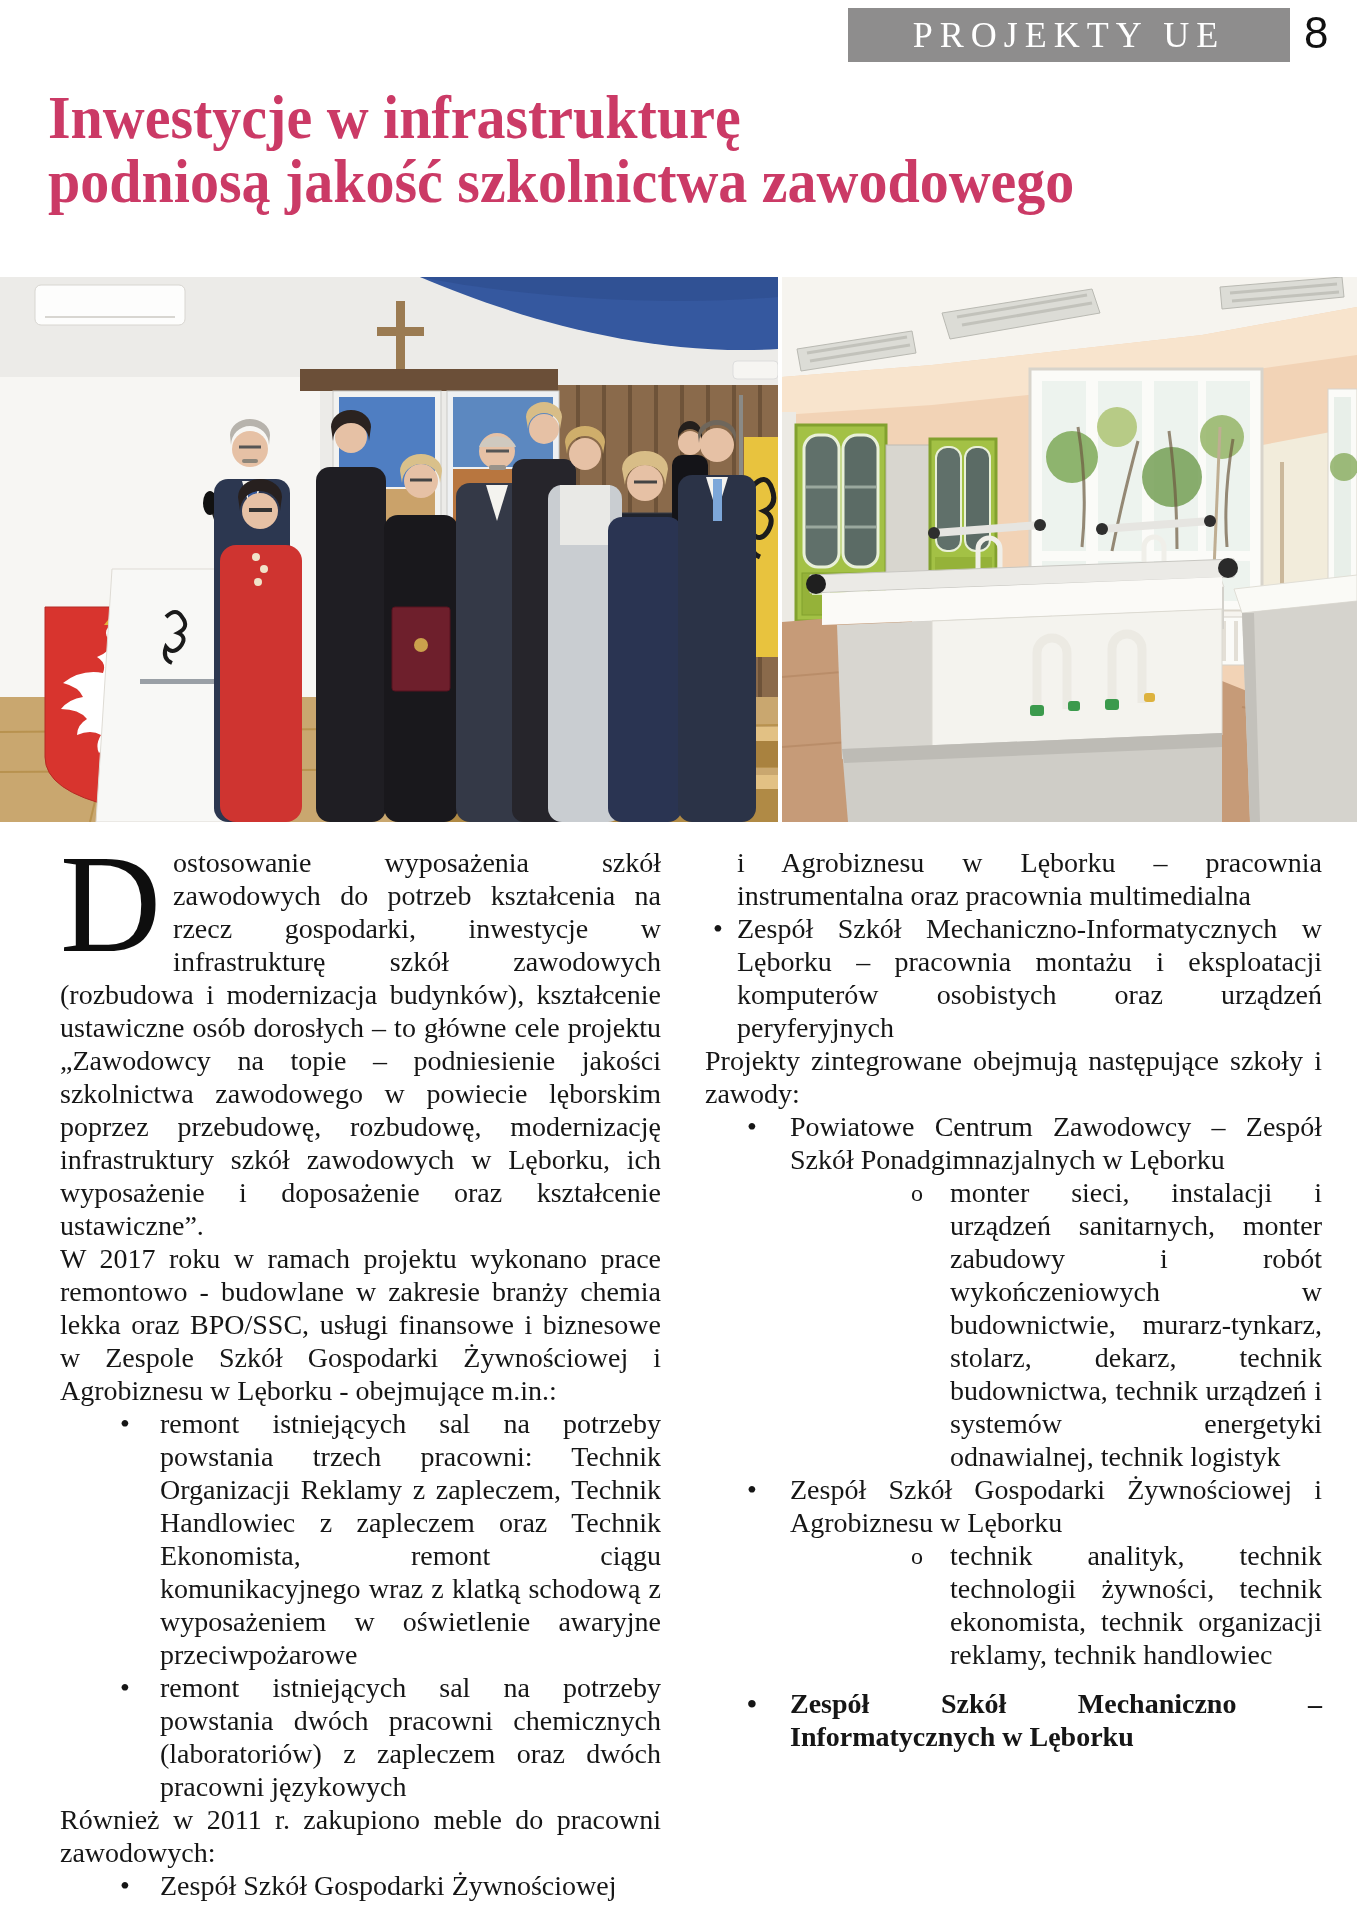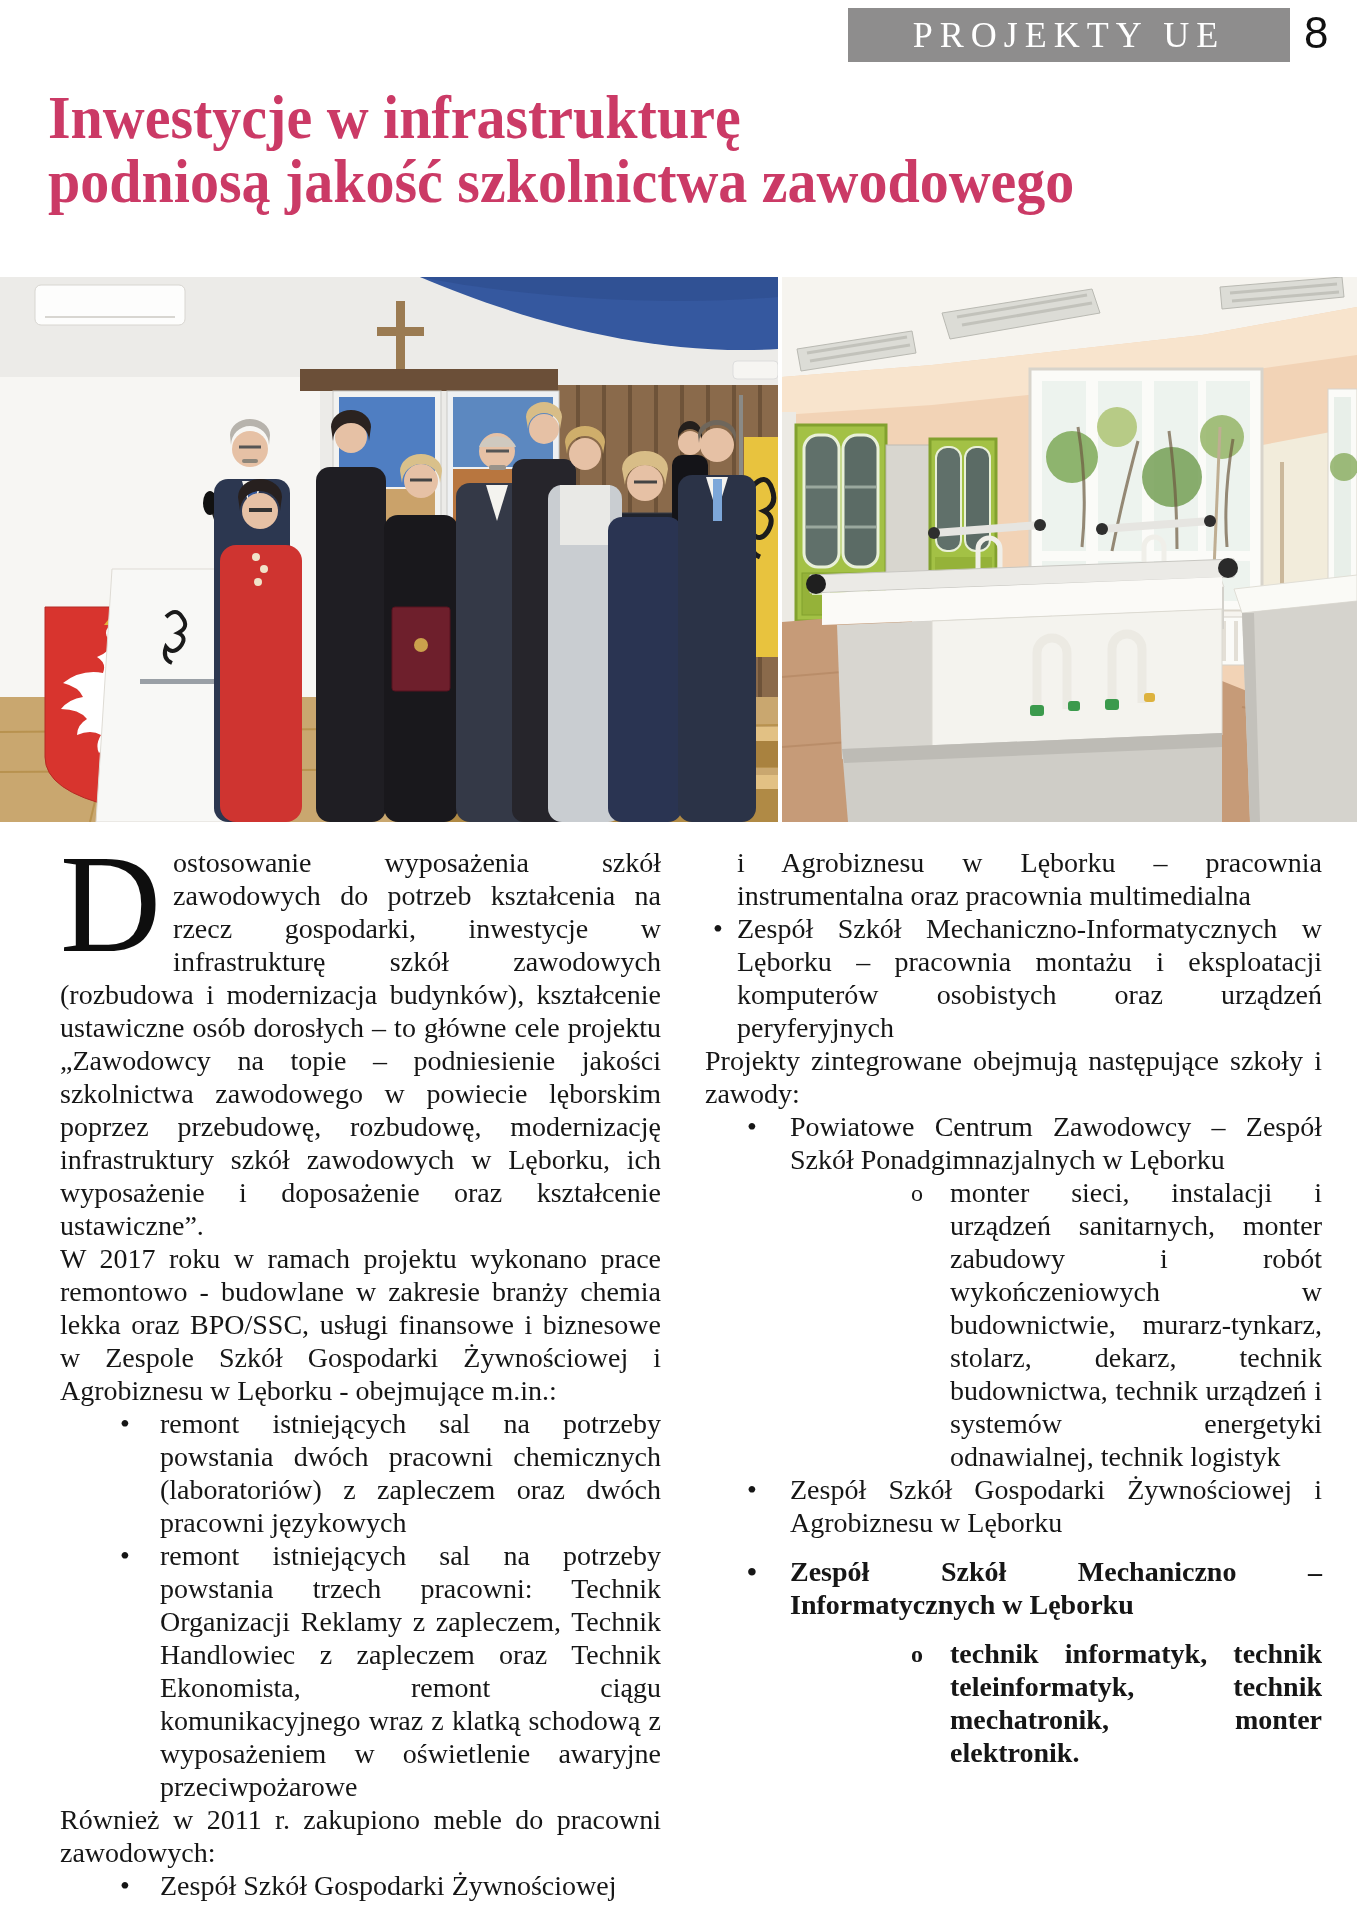--- a/index.html
+++ b/index.html
@@ -421,38 +421,38 @@
       </svg>
     </div>
   </div>
 
   <div class="columns">
 
     <div class="col col-left">
       <p><span class="dropcap">D</span><span>ostosowanie wyposażenia szkół zawodowych do potrzeb kształcenia na rzecz gospodarki, inwestycje w infrastrukturę szkół zawodowych (rozbudowa i modernizacja budynków), kształcenie ustawiczne osób dorosłych – to główne cele projektu „Zawodowcy na topie – podniesienie jakości szkolnictwa zawodowego w powiecie lęborskim poprzez przebudowę, rozbudowę, modernizację infrastruktury szkół zawodowych w Lęborku, ich wyposażenie i doposażenie oraz kształcenie ustawiczne”.</span></p>
       <p>W 2017 roku w ramach projektu wykonano prace remontowo - budowlane w zakresie branży chemia lekka oraz BPO/SSC, usługi finansowe i biznesowe w Zespole Szkół Gospodarki Żywnościowej i Agrobiznesu w Lęborku - obejmujące m.in.:</p>
       <ul>
+        <li class="lc-li">remont istniejących sal na potrzeby powstania trzech pracowni: Technik Organizacji Reklamy z zapleczem, Technik Handlowiec z zapleczem oraz Technik Ekonomista, remont ciągu komunikacyjnego wraz z klatką schodową z wyposażeniem w oświetlenie awaryjne przeciwpożarowe</li>
         <li class="lc-li">remont istniejących sal na potrzeby powstania dwóch pracowni chemicznych (laboratoriów) z zapleczem oraz dwóch pracowni językowych</li>
-        <li class="lc-li">remont istniejących sal na potrzeby powstania trzech pracowni: Technik Organizacji Reklamy z zapleczem, Technik Handlowiec z zapleczem oraz Technik Ekonomista, remont ciągu komunikacyjnego wraz z klatką schodową z wyposażeniem w oświetlenie awaryjne przeciwpożarowe</li>
       </ul>
       <p>Również w 2011 r. zakupiono meble do pracowni zawodowych:</p>
       <ul>
         <li class="lc-li">Zespół Szkół Gospodarki Żywnościowej</li>
       </ul>
     </div>
 
     <div class="col col-right">
       <p class="rc-cont">i Agrobiznesu w Lęborku – pracownia instrumentalna oraz pracownia multimedialna</p>
       <ul>
         <li class="rc-li1">Zespół Szkół Mechaniczno-Informatycznych w Lęborku – pracownia montażu i eksploatacji komputerów osobistych oraz urządzeń peryferyjnych</li>
       </ul>
       <p>Projekty zintegrowane obejmują następujące szkoły i zawody:</p>
       <ul>
         <li class="rc-school">Powiatowe Centrum Zawodowcy – Zespół Szkół Ponadgimnazjalnych w Lęborku</li>
         <li class="rc-sub">monter sieci, instalacji i urządzeń sanitarnych, monter zabudowy i robót wykończeniowych w budownictwie, murarz-tynkarz, stolarz, dekarz, technik budownictwa, technik urządzeń i systemów energetyki odnawialnej, technik logistyk</li>
         <li class="rc-school">Zespół Szkół Gospodarki Żywnościowej i Agrobiznesu w Lęborku</li>
+        <li class="rc-sub">technik analityk, technik technologii żywności, technik ekonomista, technik organizacji reklamy, technik handlowiec</li>
         <li class="rc-school gap-top">Zespół Szkół Mechaniczno – Informatycznych w Lęborku</li>
-        <li class="rc-sub gap-top">technik informatyk, technik teleinformatyk, technik mechatronik, monter elektronik.</li>
       </ul>
     </div>
   </div>
 
 </div>
 
 </body></html>

